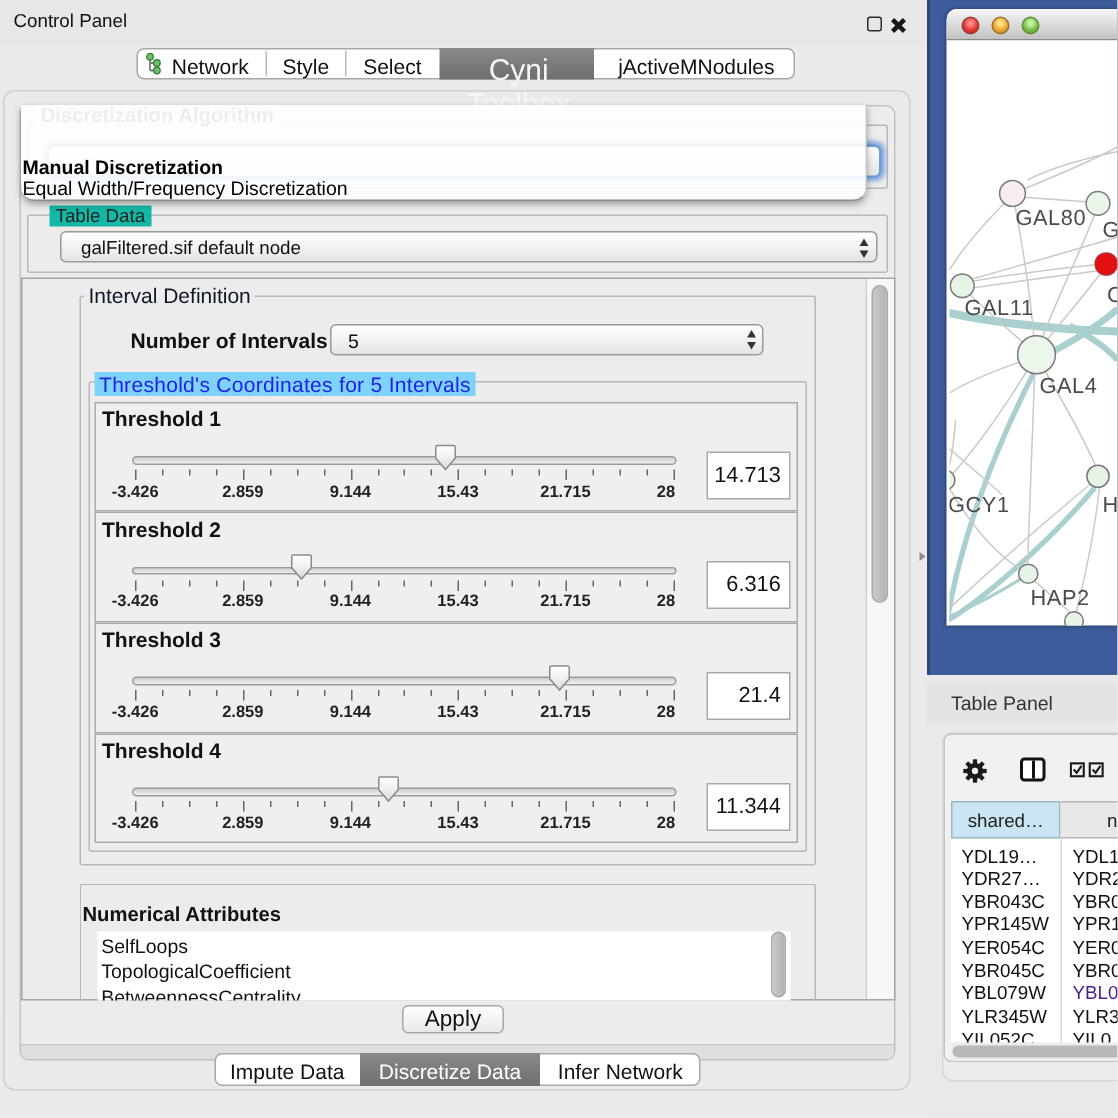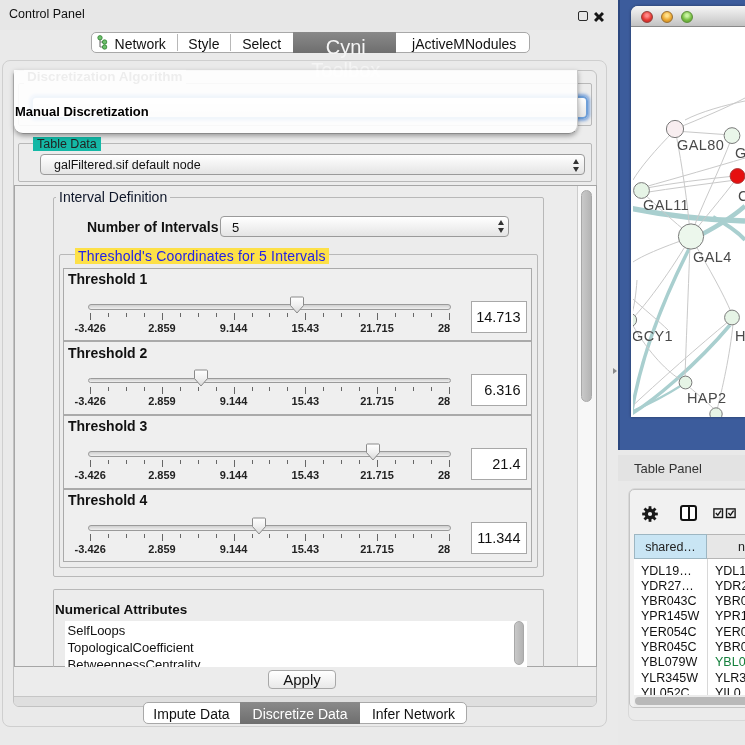--- a/index.html
+++ b/index.html
@@ -48,21 +48,21 @@
   <div class="abs" style="left:52.5px;top:196.5px;width:491px;height:380px;border:1px solid #b8b8b8;border-radius:2px;"></div>
   <div class="abs" style="left:56px;top:189px;font-size:14px;color:#0f172a;background:#ececec;padding:0 3px;">Interval Definition</div>
 
   <div class="abs" style="left:87px;top:218.5px;font-size:14px;font-weight:bold;color:#111;">Number of Intervals</div>
   <div class="abs" style="left:220px;top:216px;width:289px;height:21px;border-radius:4px;background:linear-gradient(#ffffff,#f2f2f2 50%,#e4e4e4);border:1px solid #9a9a9a;"></div>
   <div class="abs" style="left:232px;top:219.5px;font-size:13px;color:#111;">5</div>
   <div class="abs" style="left:497.5px;top:219.5px;width:0;height:0;border-left:3.5px solid transparent;border-right:3.5px solid transparent;border-bottom:5px solid #333;"></div>
   <div class="abs" style="left:497.5px;top:227.5px;width:0;height:0;border-left:3.5px solid transparent;border-right:3.5px solid transparent;border-top:5px solid #333;"></div>
 
   <div class="abs" style="left:59px;top:254px;width:478.5px;height:314px;border:1px solid #b8b8b8;border-radius:2px;"></div>
-  <div class="abs" style="left:75px;top:247.5px;font-size:14px;letter-spacing:0.2px;color:#2222e8;background:#fde047;padding:0 3px;">Threshold's Coordinates for 5 Intervals</div>
+  <div class="abs" style="left:63px;top:247.5px;font-size:14px;letter-spacing:0.2px;color:#2222e8;background:#7dd3fc;padding:0 3px;">Threshold's Coordinates for 5 Intervals</div>
 
   <div id="thresholds">
       <div class="abs" style="left:63px;top:267.5px;width:469px;height:73.7px;border:1px solid #aaaaaa;background:#efefef;"></div>
       <div class="abs" style="left:68px;top:271px;font-size:14px;font-weight:bold;color:#111;">Threshold 1</div>
       <div class="abs" style="left:88px;top:304px;width:363px;height:5.5px;border:1px solid #9a9a9a;border-radius:3px;background:linear-gradient(#cfcfcf,#efefef);"></div>
       <div class="abs" style="left:90.2px;top:313px;width:1px;height:7px;background:#666;"></div>
       <div class="abs" style="left:108.1px;top:313px;width:1px;height:4px;background:#666;"></div>
       <div class="abs" style="left:126.1px;top:313px;width:1px;height:4px;background:#666;"></div>
       <div class="abs" style="left:144.0px;top:313px;width:1px;height:4px;background:#666;"></div>
       <div class="abs" style="left:161.9px;top:313px;width:1px;height:7px;background:#666;"></div>
@@ -258,20 +258,21 @@
       <svg class="abs" style="left:96px;top:35px;" width="12" height="15" viewBox="0 0 12 15">
         <path d="M4 3 V12 M4 7 H8 M4 12 H8" stroke="#7a7a7a" stroke-width="1.2" fill="none"></path>
         <circle cx="4" cy="2.8" r="2.2" fill="#6cc06c" stroke="#2e7d2e" stroke-width="0.8"></circle>
         <circle cx="8.6" cy="7" r="2.2" fill="#6cc06c" stroke="#2e7d2e" stroke-width="0.8"></circle>
         <circle cx="8.6" cy="12" r="2.2" fill="#6cc06c" stroke="#2e7d2e" stroke-width="0.8"></circle>
       </svg>
     </div>
 
   <div class="abs" style="left:14px;top:70px;width:564px;height:64px;background:rgba(255,255,255,0.9);border-radius:0 0 9px 9px;box-shadow:0 2px 5px rgba(0,0,0,0.35);border-bottom:1.5px solid #8a8a8a;border-right:1px solid rgba(150,150,150,0.5);"></div>
   <div class="abs" style="left:15px;top:103.5px;font-size:13px;font-weight:bold;color:#000;">Manual Discretization</div>
+  <div class="abs" style="left:15px;top:117.5px;font-size:13px;color:#000;">Equal Width/Frequency Discretization</div>
 
 </div>
 
 <div class="abs" style="left:618px;top:0;width:127px;height:450px;background:#3c5c9c;border-left:2px solid #2c477e;"></div>
 
 <div class="abs" style="left:631px;top:6px;width:114px;height:411px;background:#ffffff;border-top-left-radius:7px;box-shadow:0 0 3px rgba(0,0,0,0.4);"></div>
 <div class="abs" style="left:631px;top:6px;width:114px;height:21px;background:linear-gradient(#f5f5f5,#d8d8d8 60%,#c2c2c2);border-top-left-radius:7px;border-bottom:1px solid #8a8a8a;"></div>
 <div class="abs" style="left:641px;top:11px;width:12px;height:12px;border-radius:6px;background:radial-gradient(circle at 50% 35%,#f88 15%,#e53a35 55%,#b71d1a);border:0.5px solid #93403c;"></div>
 <div class="abs" style="left:661px;top:11px;width:12px;height:12px;border-radius:6px;background:radial-gradient(circle at 50% 35%,#ffe08a 15%,#eba832 55%,#c07f17);border:0.5px solid #997033;"></div>
 <div class="abs" style="left:681px;top:11px;width:12px;height:12px;border-radius:6px;background:radial-gradient(circle at 50% 35%,#c8f3a0 15%,#78bf45 55%,#549427);border:0.5px solid #5d8f3c;"></div>
@@ -368,21 +369,21 @@
       <div class="abs" style="left:81px;top:44.8px;font-size:12.5px;color:#111;">YDR2</div>
       <div class="abs" style="left:7px;top:60.1px;font-size:12.5px;color:#111;">YBR043C</div>
       <div class="abs" style="left:81px;top:60.1px;font-size:12.5px;color:#111;">YBR0</div>
       <div class="abs" style="left:7px;top:75.4px;font-size:12.5px;color:#111;">YPR145W</div>
       <div class="abs" style="left:81px;top:75.4px;font-size:12.5px;color:#111;">YPR1</div>
       <div class="abs" style="left:7px;top:90.7px;font-size:12.5px;color:#111;">YER054C</div>
       <div class="abs" style="left:81px;top:90.7px;font-size:12.5px;color:#111;">YER0</div>
       <div class="abs" style="left:7px;top:106.0px;font-size:12.5px;color:#111;">YBR045C</div>
       <div class="abs" style="left:81px;top:106.0px;font-size:12.5px;color:#111;">YBR0</div>
       <div class="abs" style="left:7px;top:121.3px;font-size:12.5px;color:#111;">YBL079W</div>
-      <div class="abs" style="left:81px;top:121.3px;font-size:12.5px;color:#15803d;">YBL0</div>
+      <div class="abs" style="left:81px;top:121.3px;font-size:12.5px;color:#4c1d95;">YBL0</div>
       <div class="abs" style="left:7px;top:136.6px;font-size:12.5px;color:#111;">YLR345W</div>
       <div class="abs" style="left:81px;top:136.6px;font-size:12.5px;color:#111;">YLR3</div>
       <div class="abs" style="left:7px;top:151.9px;font-size:12.5px;color:#111;">YIL052C</div>
       <div class="abs" style="left:81px;top:151.9px;font-size:12.5px;color:#111;">YIL0</div>
     </div>
 </div>
 
 <div class="abs" style="left:634px;top:695px;width:111px;height:12px;background:#ececec;"></div>
 <div class="abs" style="left:635px;top:697px;width:110px;height:8px;background:#b9b9b9;border-radius:4.5px 0 0 4.5px;"></div>
 

